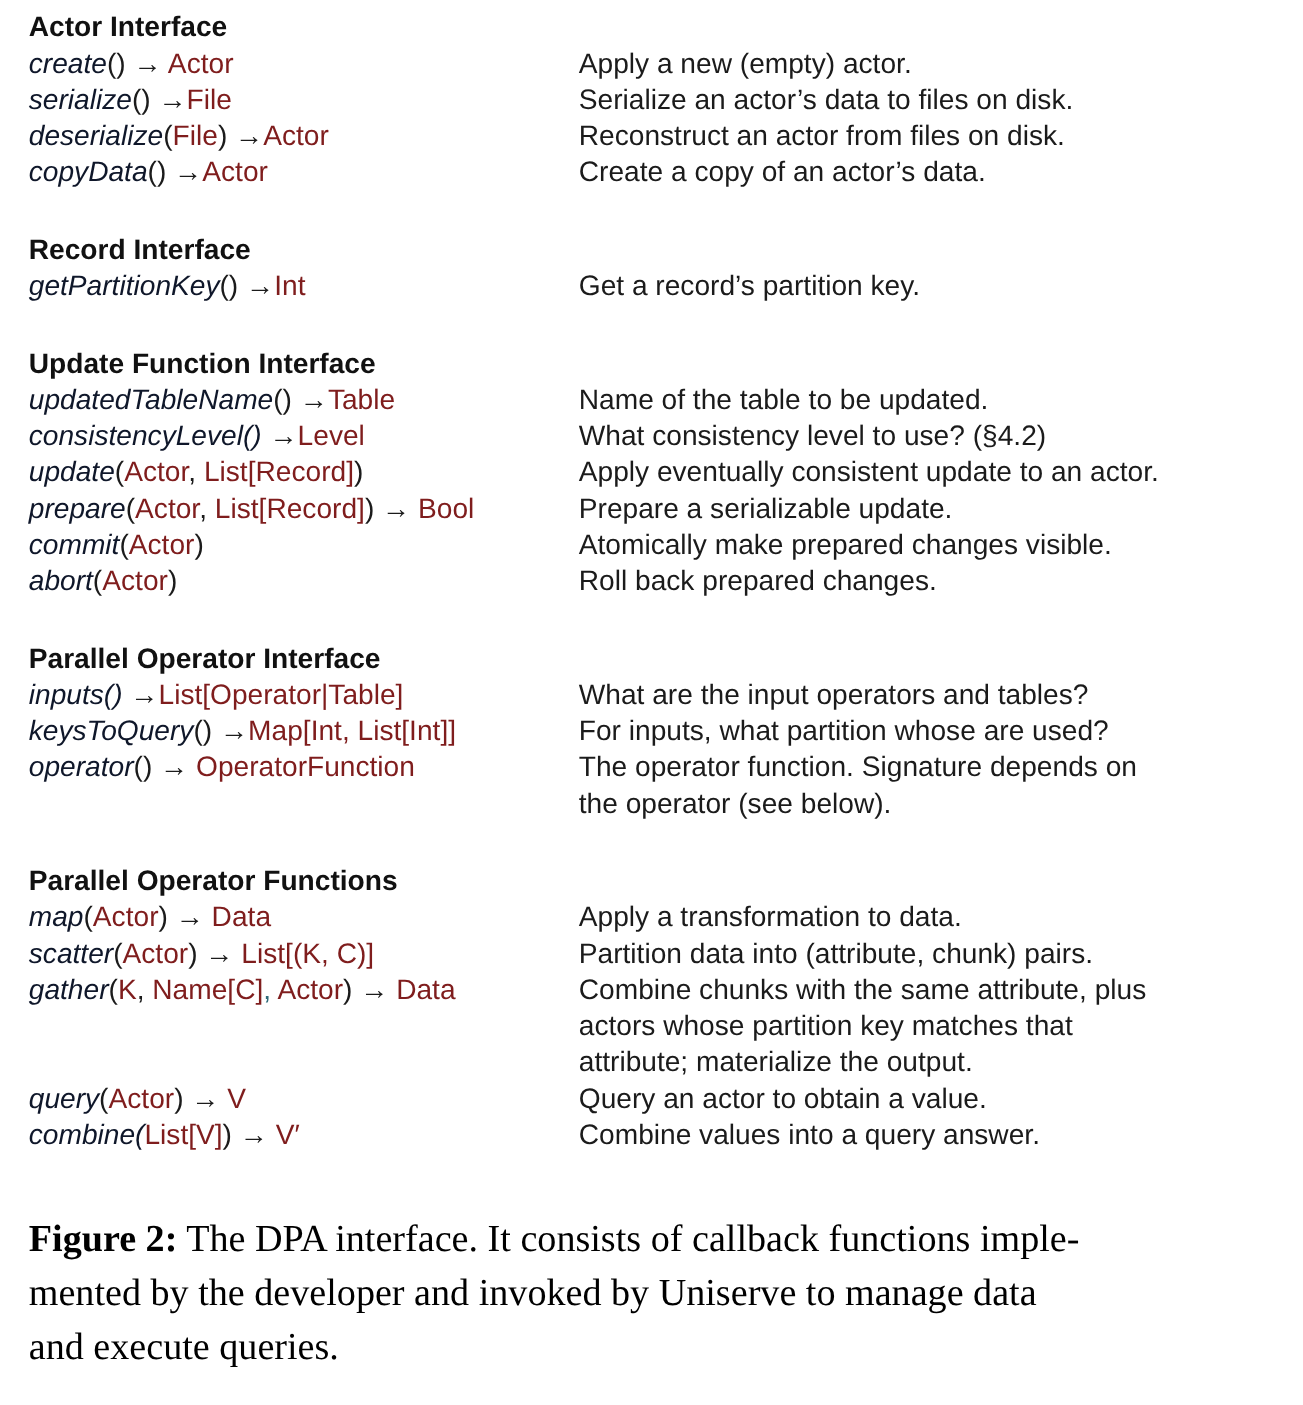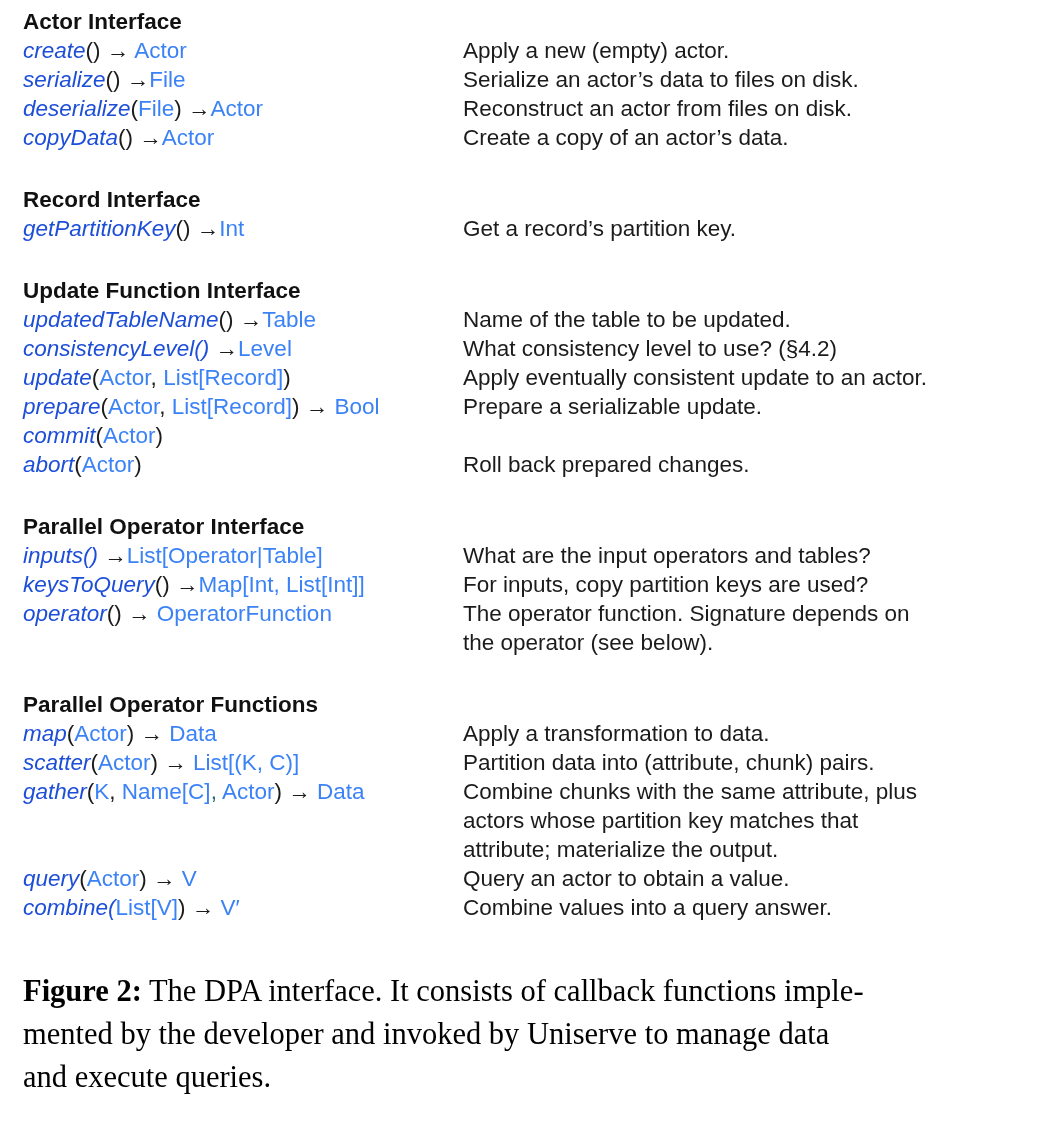--- a/index.html
+++ b/index.html
@@ -37,23 +37,23 @@
     width: 440px;
     font-size: 22.5px;
     line-height: 29px;
     white-space: nowrap;
   }
   .desc {
     flex: 1 1 auto;
     font-size: 22.5px;
     line-height: 29px;
   }
-  .seg-fn { font-style: italic; color: #1d4ed8; }
+  .seg-fn { font-style: italic; color: #0f172a; }
   .seg-plain { color: #1b1b1b; }
-  .seg-type { color: #3b82f6; }
+  .seg-type { color: #7f1d1d; }
   .seg-teal { color: #2e6b7a; }
   .caption {
     margin-top: 48px;
     font-family: "Liberation Serif", serif;
     font-size: 30.5px;
     line-height: 43px;
     color: #000000;
   }
   .cap-label { font-weight: bold; }
 </style>
@@ -101,35 +101,36 @@
         <div class="row">
           <span class="sig"><span class="seg-fn">update</span><span class="seg-plain">(</span><span class="seg-type">Actor</span><span class="seg-plain">, </span><span class="seg-type">List[Record]</span><span class="seg-plain">)</span></span>
           <span class="desc">Apply eventually consistent update to an actor.</span>
         </div>
         <div class="row">
           <span class="sig"><span class="seg-fn">prepare</span><span class="seg-plain">(</span><span class="seg-type">Actor</span><span class="seg-plain">, </span><span class="seg-type">List[Record]</span><span class="seg-plain">) → </span><span class="seg-type">Bool</span></span>
           <span class="desc">Prepare a serializable update.</span>
         </div>
         <div class="row">
           <span class="sig"><span class="seg-fn">commit</span><span class="seg-plain">(</span><span class="seg-type">Actor</span><span class="seg-plain">)</span></span>
+          <span class="desc">Atomically make prepared changes visible.</span>
         </div>
         <div class="row">
           <span class="sig"><span class="seg-fn">abort</span><span class="seg-plain">(</span><span class="seg-type">Actor</span><span class="seg-plain">)</span></span>
           <span class="desc">Roll back prepared changes.</span>
         </div>
       </div>
       <div class="sec">
         <div class="sec-title">Parallel Operator Interface</div>
         <div class="row">
           <span class="sig"><span class="seg-fn">inputs()</span><span class="seg-plain"> →</span><span class="seg-type">List[Operator|Table]</span></span>
           <span class="desc">What are the input operators and tables?</span>
         </div>
         <div class="row">
           <span class="sig"><span class="seg-fn">keysToQuery</span><span class="seg-plain">() →</span><span class="seg-type">Map[Int, List[Int]]</span></span>
-          <span class="desc">For inputs, copy partition keys are used?</span>
+          <span class="desc">For inputs, what partition whose are used?</span>
         </div>
         <div class="row">
           <span class="sig"><span class="seg-fn">operator</span><span class="seg-plain">() → </span><span class="seg-type">OperatorFunction</span></span>
           <span class="desc">
             <div>The operator function. Signature depends on</div>
             <div>the operator (see below).</div>
           </span>
         </div>
       </div>
       <div class="sec">

